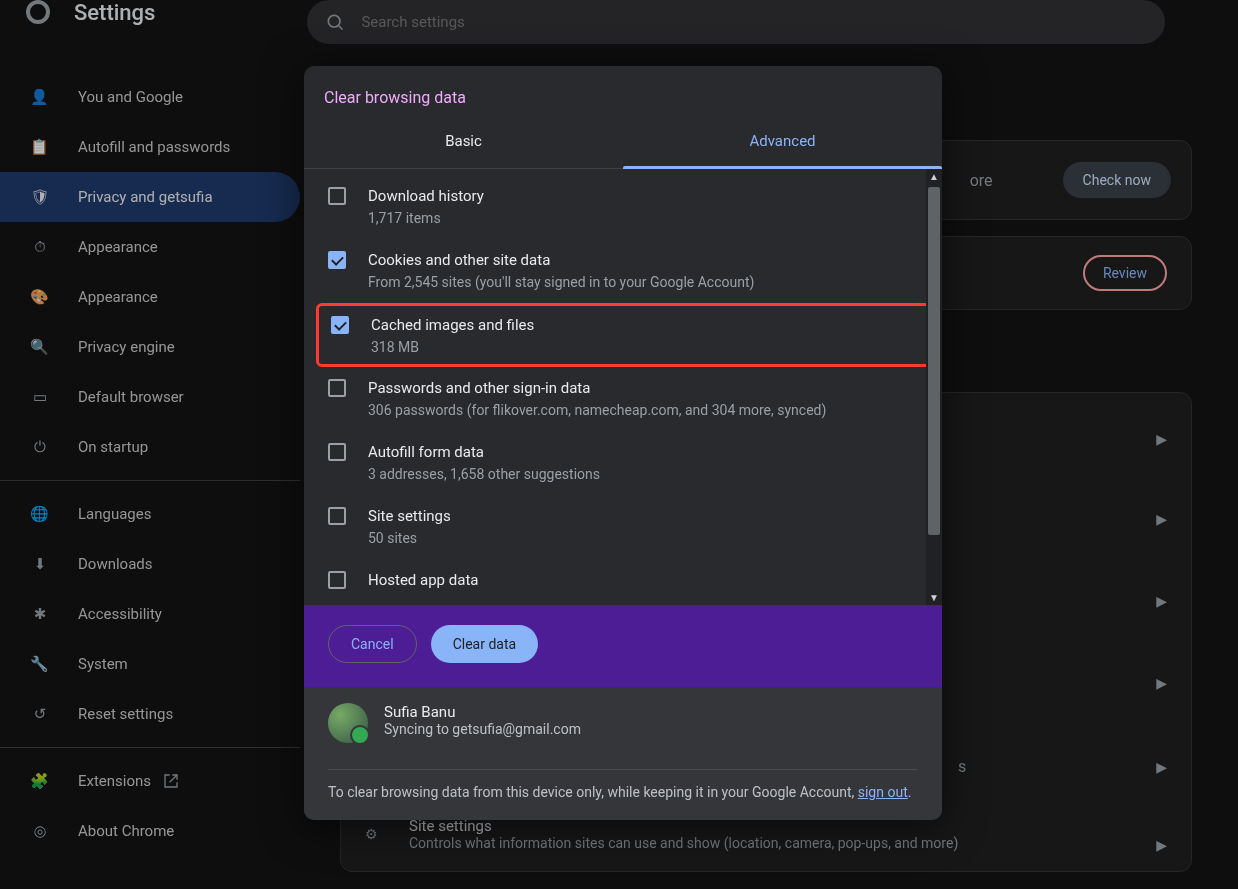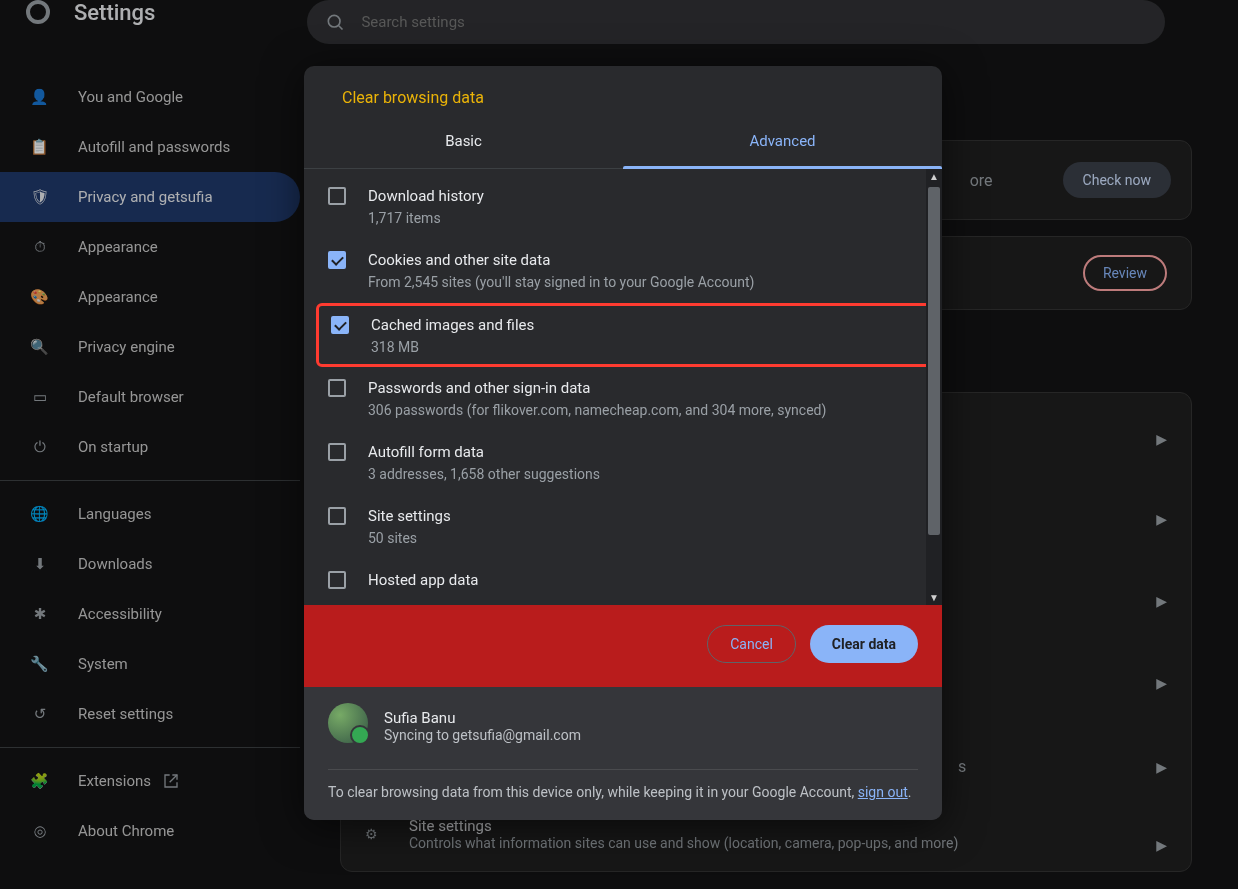--- a/index.html
+++ b/index.html
@@ -49,47 +49,47 @@
   .outline-btn{border:2px solid #fca5a5;color:var(--blue);border-radius:20px;padding:8px 18px;font-size:14px}
   .chev{color:#9aa0a6;font-size:14px}
 
   
   .scrim{position:absolute;inset:0;background:rgba(0,0,0,0.25)}
   .modal{
     position:absolute;left:304px;top:66px;width:638px;height:754px;
     background:#292a2d;border-radius:10px;box-shadow:0 6px 40px rgba(0,0,0,0.6);
     display:flex;flex-direction:column;overflow:hidden;
   }
-  .modal-title{font-size:16px;color:#eab308;padding:22px 38px 6px}
+  .modal-title{font-size:16px;color:#f0abfc;padding:22px 20px 6px}
   .tabs{display:flex;height:56px;border-bottom:1px solid #3c4043}
   .tab{flex:1;display:flex;align-items:center;justify-content:center;font-size:15px;color:#e8eaed;cursor:pointer;position:relative}
   .tab.active{color:var(--blue)}
   .tab.active::after{content:"";position:absolute;left:0;right:0;bottom:-1px;height:3px;background:var(--blue);border-radius:2px 2px 0 0}
 
   .list{position:relative;flex:1;overflow:hidden;padding:6px 0 0 0}
   .scroll-track{position:absolute;right:0;top:0;width:16px;height:100%;background:#202124}
   .scroll-arrow{position:absolute;right:3px;color:#cfcfcf;font-size:10px}
   .scroll-thumb{position:absolute;right:2px;top:18px;width:12px;height:348px;background:#5f6368;border-radius:2px}
 
   .opt{display:flex;align-items:flex-start;padding:10px 24px 10px 24px}
   .cb{width:18px;height:18px;border:2px solid #9aa0a6;border-radius:2px;margin-top:2px;flex:0 0 18px;display:flex;align-items:center;justify-content:center}
   .cb.checked{background:var(--blue);border-color:var(--blue)}
   .cb.checked::after{content:"";width:5px;height:9px;border:solid #202124;border-width:0 2px 2px 0;transform:rotate(45deg);margin-top:-2px}
   .opt .txt{margin-left:22px}
   .opt .t1{font-size:15px;color:#e8eaed;line-height:22px}
   .opt .t2{font-size:14px;color:#9aa0a6;line-height:22px}
   .hl{border:3px solid #ff3b30;border-radius:6px;margin:0 8px 0 12px;padding:8px 12px 6px 12px}
   .hl .cb{margin-left:0}
 
-  .actions{display:flex;justify-content:flex-end;gap:14px;padding:20px 24px 24px;background:#b91c1c}
+  .actions{display:flex;gap:14px;padding:20px 24px 24px;background:#4c1d95}
   .btn-cancel{border:1px solid #5f6368;color:var(--blue);background:transparent;border-radius:20px;padding:10px 22px;font-size:14px;cursor:pointer}
-  .btn-clear{background:var(--blue);color:#202124;border:0;border-radius:20px;padding:10px 22px;font-size:14px;font-weight:700;cursor:pointer}
+  .btn-clear{background:var(--blue);color:#202124;border:0;border-radius:20px;padding:10px 22px;font-size:14px;font-weight:400;cursor:pointer}
 
   .footer{background:#35363a;padding:16px 24px 20px;color:#bdc1c6;font-size:14px}
-  .user-row{display:flex;align-items:flex-end;margin-bottom:26px}
+  .user-row{display:flex;align-items:flex-start;margin-bottom:26px}
   .avatar{width:40px;height:40px;border-radius:50%;background:radial-gradient(circle at 30% 30%, #7a6, #354);margin-right:16px;position:relative}
   .avatar::after{content:"";position:absolute;right:-2px;bottom:-2px;width:16px;height:16px;border-radius:50%;background:#34a853;border:2px solid #35363a}
   .foot-divider{height:1px;background:#4a4b4e;margin:14px 0}
   .sign-out{color:var(--blue);text-decoration:underline;cursor:pointer}
 
   
   .bg-row{display:flex;align-items:center;color:#9aa0a6;font-size:14px}
   .bg-row .ic2{width:24px;margin-right:20px;color:#9aa0a6}
   .bg-row .r-title{color:#e8eaed;font-size:15px}
   .bg-card{position:absolute;left:340px;width:852px;background:#1f1f1f;border:1px solid #333;border-radius:12px}

